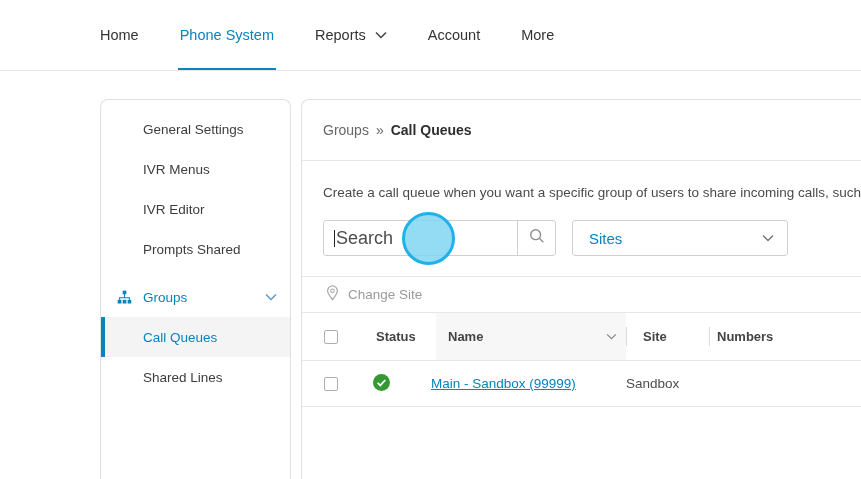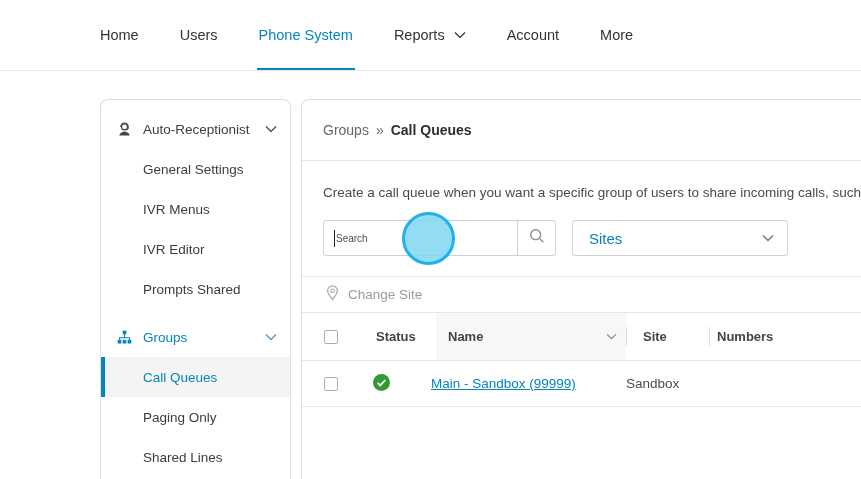--- a/index.html
+++ b/index.html
@@ -38,21 +38,21 @@
                background:#fff; border:1px solid #e0e0e0; border-bottom:none;
                border-radius:8px 0 0 0; }
   .breadcrumb { height:61px; border-bottom:1px solid #e7e7e7; display:flex; align-items:center;
                 padding-left:21px; font-size:14px; color:#666; gap:7px; }
   .breadcrumb .current { color:#2e2e2e; font-weight:bold; }
   .content { padding:0 21px; }
   .desc { margin-top:24px; font-size:13.5px; color:#4a4a4a; white-space:nowrap; }
   .controls { margin-top:20px; display:flex; gap:16px; align-items:center; }
   .searchbox { width:233px; height:36px; border:1px solid #d0d0d0; border-radius:3px;
                display:flex; background:#fff; position:relative; }
-  .searchbox input { flex:1; border:none; outline:none; padding-left:12px; font-size:10px;
+  .searchbox input { flex:1; border:none; outline:none; padding-left:12px; font-size:18px;
                      color:#333; font-family:"Liberation Sans", sans-serif; background:transparent; min-width:0; }
   .searchbox input::placeholder { color:#4d4d4d; opacity:1; }
   .caret { position:absolute; left:10px; top:9px; width:1px; height:17px; background:#222; }
   .search-btn { width:38px; border-left:1px solid #d0d0d0; display:flex; align-items:center;
                 justify-content:center; cursor:pointer; }
   .sites-select { width:216px; height:36px; border:1px solid #d0d0d0; border-radius:3px;
                   display:flex; align-items:center; justify-content:space-between;
                   padding:0 13px 0 16px; cursor:pointer; background:#fff; }
   .sites-select .sites-label { color:#0684bd; font-size:15px; }
   .sites-select .chev { color:#777; display:flex; }
@@ -89,59 +89,40 @@
 </style>
 </head>
 <body>
 
 <div class="viewport">
 
   <header class="topnav">
     <div class="nav-item">
       <span>Home</span>
     </div>
-    <div class="nav-item">
-      <span>Users</span>
-    </div>
     <div class="nav-item active">
       <span>Phone System</span>
     </div>
     <div class="nav-item">
       <span>Reports</span>
       <span class="nav-chev">
         <svg width="12" height="8" viewBox="0 0 12 8">
             <path d="M1 1.5 L6 6.5 L11 1.5" fill="none" stroke="currentColor" stroke-width="1.5"></path>
           </svg>
       </span>
     </div>
     <div class="nav-item">
       <span>Account</span>
     </div>
     <div class="nav-item">
       <span>More</span>
     </div>
   </header>
 
   <aside class="sidebar-card">
-    <div class="side-item parent">
-      <span class="side-icon">
-        <svg width="17" height="17" viewBox="0 0 24 24">
-          <circle cx="12" cy="9" r="4.2" fill="none" stroke="#444" stroke-width="1.6"></circle>
-          <path d="M4.5 21c1.5-4 5-5.5 7.5-5.5s6 1.5 7.5 5.5z" fill="#444"></path>
-          <path d="M6.6 9a5.4 5.4 0 0 1 10.8 0" fill="none" stroke="#444" stroke-width="1.6"></path>
-          <path d="M17.4 9v2a2 2 0 0 1-2 2h-1.6" fill="none" stroke="#444" stroke-width="1.3"></path>
-        </svg>
-      </span>
-      <span>Auto-Receptionist</span>
-      <span class="chev">
-        <svg width="12" height="8" viewBox="0 0 12 8">
-            <path d="M1 1.5 L6 6.5 L11 1.5" fill="none" stroke="currentColor" stroke-width="1.5"></path>
-          </svg>
-      </span>
-    </div>
     <div class="side-item">
       <span>General Settings</span>
     </div>
     <div class="side-item">
       <span>IVR Menus</span>
     </div>
     <div class="side-item">
       <span>IVR Editor</span>
     </div>
     <div class="side-item">
@@ -161,23 +142,20 @@
       <span class="chev">
         <svg width="12" height="8" viewBox="0 0 12 8">
             <path d="M1 1.5 L6 6.5 L11 1.5" fill="none" stroke="currentColor" stroke-width="1.5"></path>
           </svg>
       </span>
     </div>
     <div class="side-item active">
       <span>Call Queues</span>
     </div>
     <div class="side-item">
-      <span>Paging Only</span>
-    </div>
-    <div class="side-item">
       <span>Shared Lines</span>
     </div>
   </aside>
 
   <main class="main-card">
     <div class="breadcrumb">
       <span>Groups</span>
       <span>»</span>
       <span class="current">Call Queues</span>
     </div>

